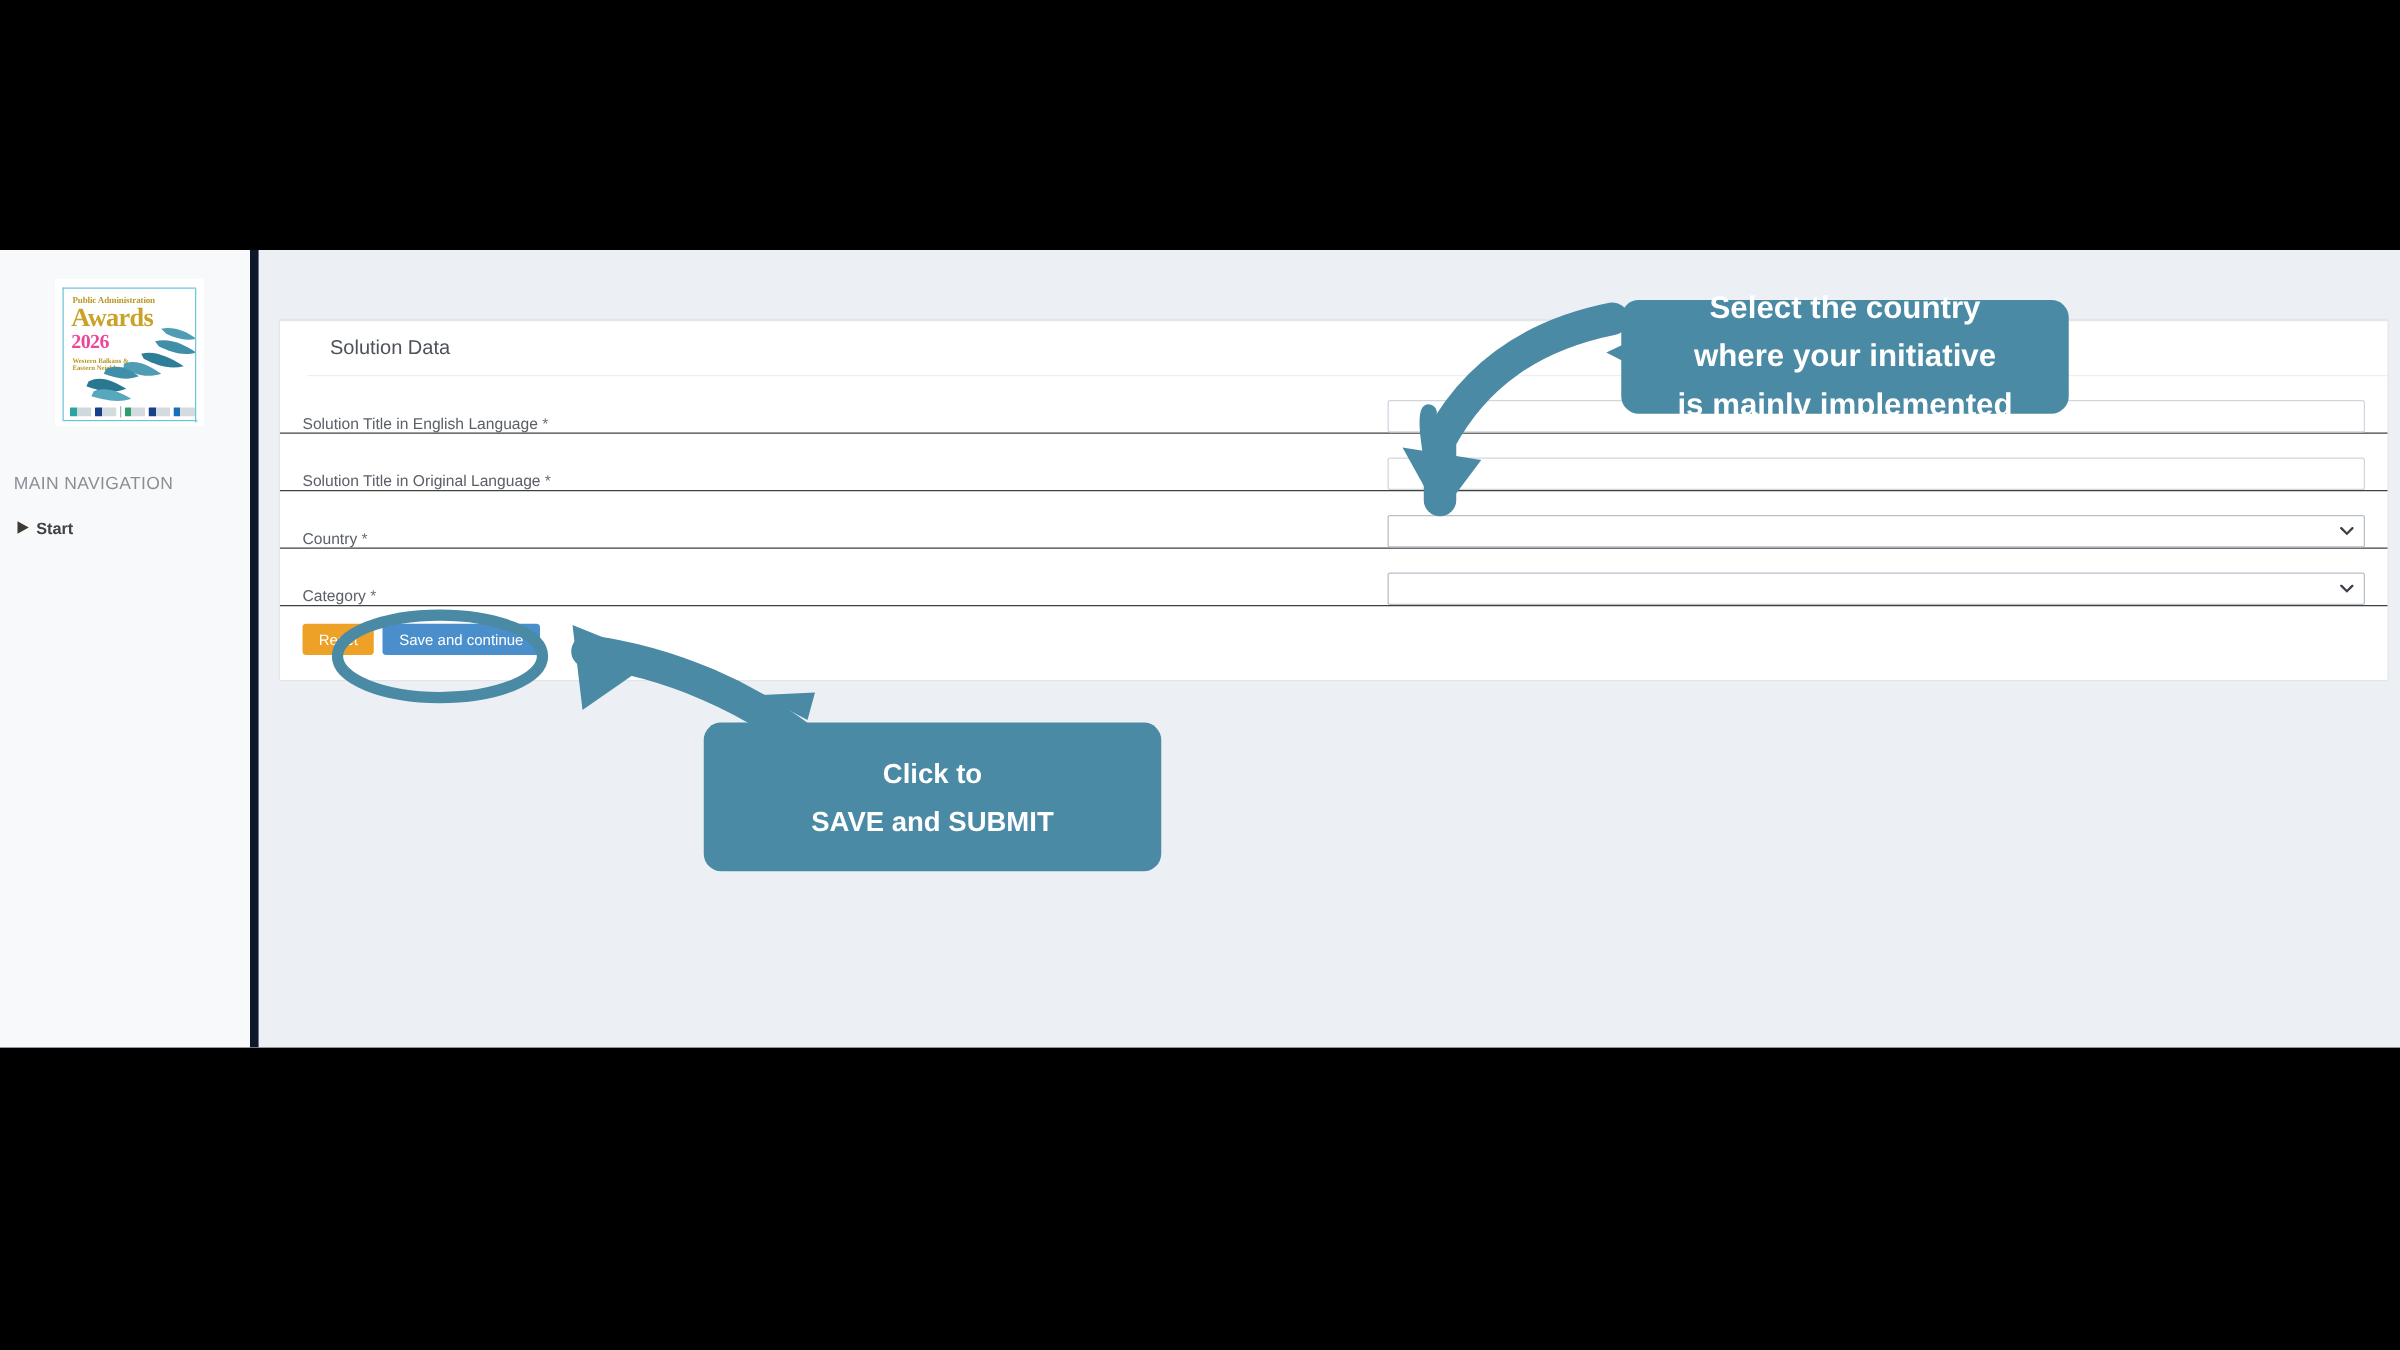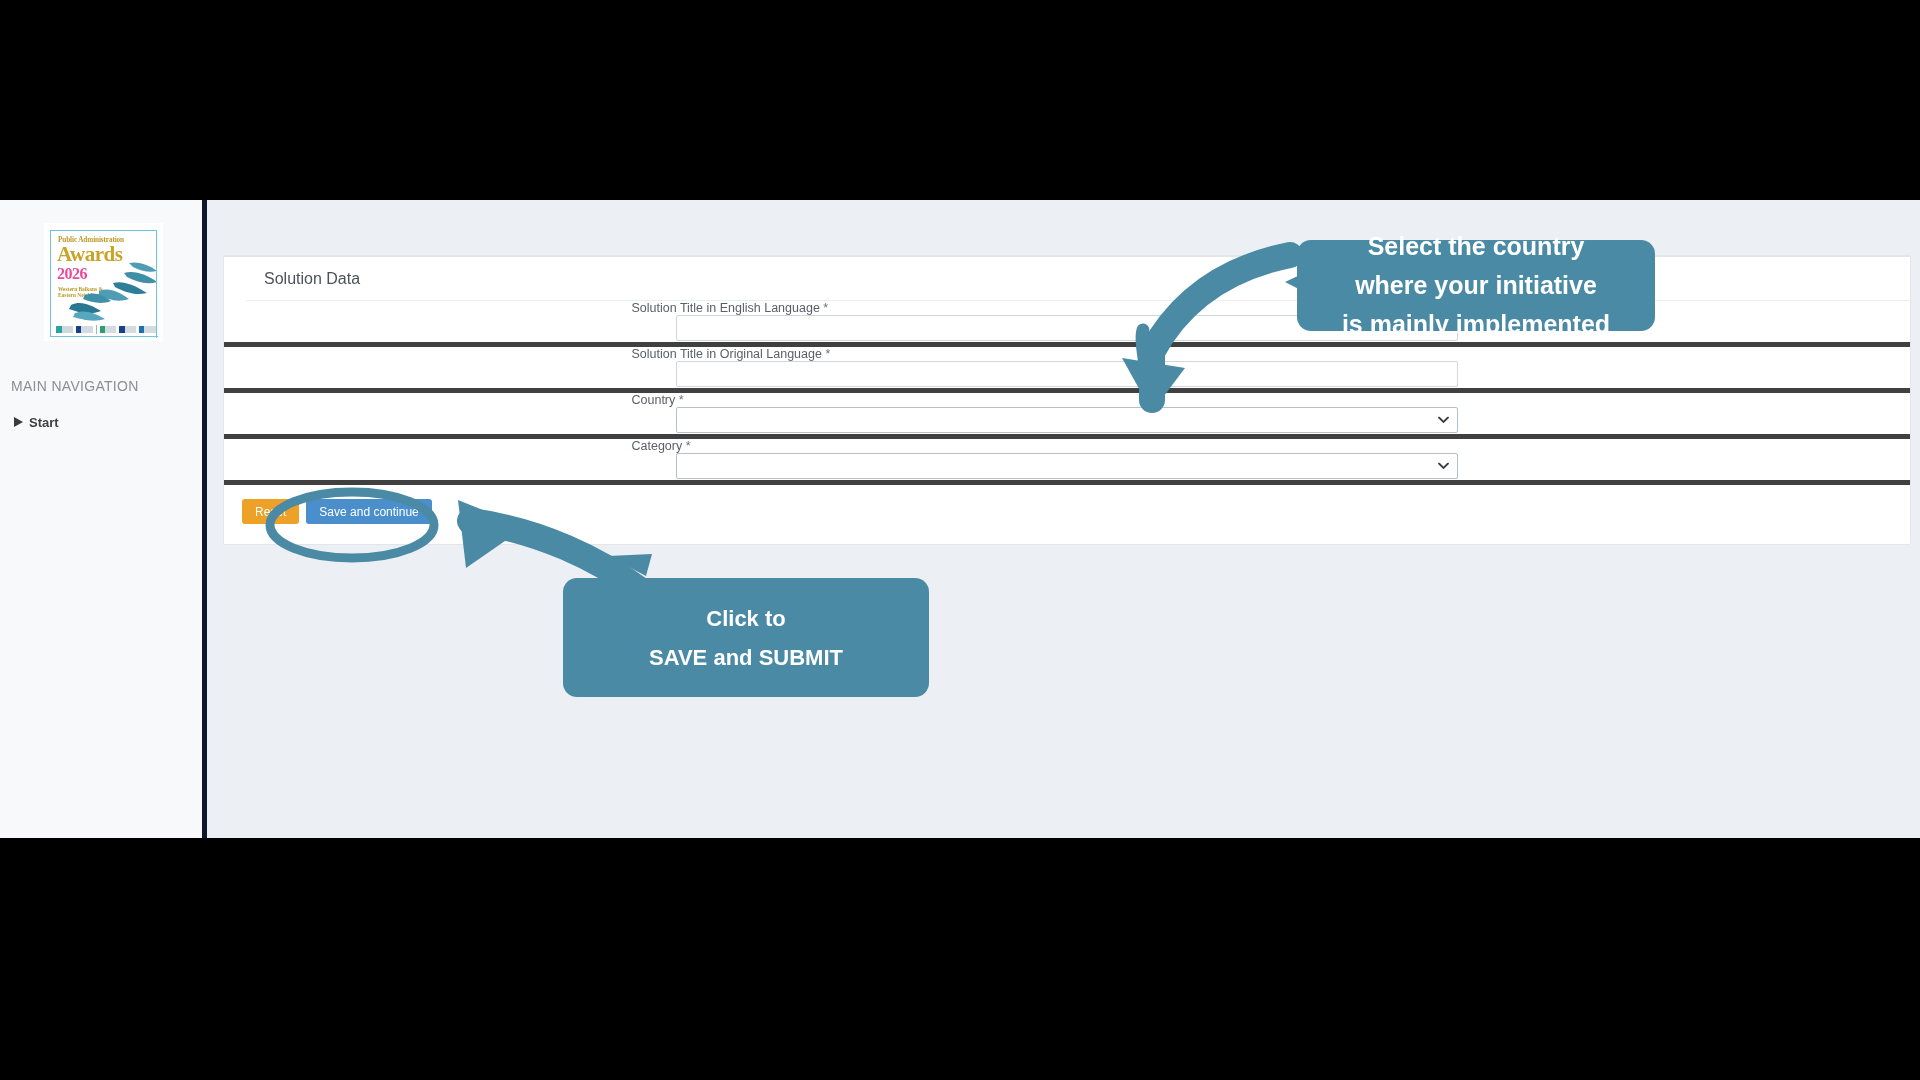--- a/index.html
+++ b/index.html
@@ -17,21 +17,21 @@
     width: 1920px; height: 638px;
     background: #ecf0f5;
     overflow: hidden;
   }
 
   
   .sidebar {
     position: absolute; left: 0; top: 0;
     width: 207px; height: 638px;
     background: #f8f9fa;
-    border-right: 5px solid #0f172a;
+    border-right: 7px solid #0f172a;
   }
   .brand-logo {
     position: absolute; left: 44px; top: 23px;
     width: 119px; height: 118px;
     background: #ffffff;
     padding: 7px 6px 4px 6px;
     overflow: hidden;
   }
   .logo-frame {
     position: relative;
@@ -119,24 +119,23 @@
     border-top: 2px solid #e2e6ea;
     border-radius: 2px;
   }
   .panel-head {
     height: 44px; display: flex; align-items: center;
     padding-left: 18px; border-bottom: 1px solid #eceff2; margin-left: 22px;
   }
   .panel-title { font-size: 16px; color: #4d5259; }
 
   .form-row {
-    display: flex; align-items: center;
-    height: 46px; border-bottom: 5px solid #404040;
+    display: flex; align-items: flex-end;
+    height: 46px; border-bottom: 1px solid #404040;
     padding: 0 18px;
-    flex-direction: column;
   }
   .form-row:last-child { border-bottom: none; }
   .form-label { width: 871px; font-size: 12.5px; color: #5b6068; }
   .req { color: #6b7079; }
   .ctrl-wrap { flex: 1; }
   .txt-input {
     width: 782px; height: 26px;
     border: 1px solid #cfd6de; border-radius: 2px;
     background: #fff; outline: none;
     font-size: 12.5px; color: #444; padding: 0 7px;

